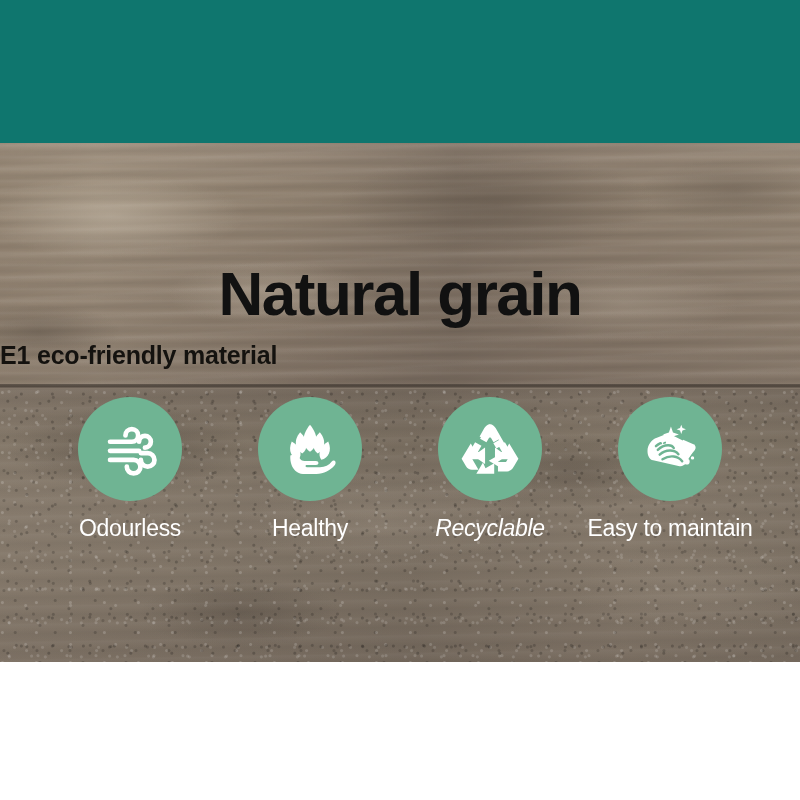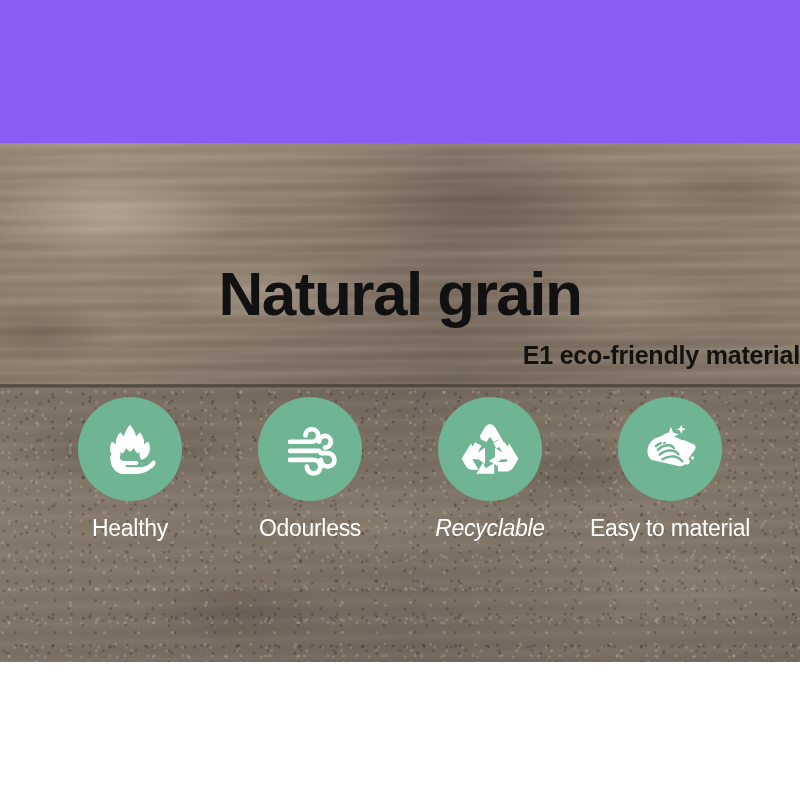--- a/index.html
+++ b/index.html
@@ -11,21 +11,21 @@
     width: 800px;
     height: 800px;
     font-family: "Liberation Sans", sans-serif;
     overflow: hidden;
   }
 
   .canvas {
     position: relative;
     width: 800px;
     height: 636px;
-    background: #8b5cf6;
+    background: #0f766e;
   }
 
   
   .photo {
     position: absolute;
     left: 0;
     top: 143px;
     width: 800px;
     height: 519px;
     overflow: hidden;
@@ -165,21 +165,21 @@
     font-weight: 900;
     letter-spacing: -1.5px;
     color: #111111;
     white-space: nowrap;
   }
   .subhead {
     position: absolute;
     left: 0;
     top: 339px;
     width: 800px;
-    text-align: right;
+    text-align: left;
     font-size: 25px;
     line-height: 32px;
     font-weight: 700;
     letter-spacing: -0.2px;
     color: #14120f;
     white-space: nowrap;
   }
 
   
   .features {
@@ -233,62 +233,62 @@
       <div class="mottle"></div>
       <div class="streaks"></div>
       <div class="speckle"></div>
     </div>
   </div>
 
   <div class="headline" style="color: rgb(17, 17, 17);">Natural grain</div>
   <div class="subhead" style="color: rgb(20, 18, 15);">E1 eco-friendly material</div>
 
   <div class="features">
-
-    <div class="feature">
-      <div class="badge" style="background:#6fb493">
-        <span>
-          <svg width="60" height="60" viewBox="0 0 64 64" fill="#ffffff">
-
-            <path d="M32 6 c5 6 7 12 7 17 c0 5 -3 9 -7 12 c-4 -3 -7 -7 -7 -12 c0 -5 2 -11 7 -17 z"></path>
-
-            <path d="M21.5 14 c4.5 4.2 6.6 8.6 6.9 12.8 c.3 4.2 -1.6 7.7 -4.7 10 c-3.6 -2 -6.1 -5.2 -6.7 -9.3 c-.6 -4.1 .5 -8.8 4.5 -13.5 z"></path>
-
-            <path d="M42.5 14 c4 4.7 5.1 9.4 4.5 13.5 c-.6 4.1 -3.1 7.3 -6.7 9.3 c-3.1 -2.3 -5 -5.8 -4.7 -10 c.3 -4.2 2.4 -8.6 6.9 -12.8 z"></path>
-
-            <path d="M12.5 24 c4.8 2.6 7.6 6 8.8 9.6 c1.2 3.6 .6 7.1 -1.4 9.9 c-3.7 -.9 -6.6 -3.2 -8.1 -6.7 c-1.5 -3.5 -1.5 -7.8 .7 -12.8 z"></path>
-
-            <path d="M51.5 24 c2.2 5 2.2 9.3 .7 12.8 c-1.5 3.5 -4.4 5.8 -8.1 6.7 c-2 -2.8 -2.6 -6.3 -1.4 -9.9 c1.2 -3.6 4 -7 8.8 -9.6 z"></path>
-
-            <path d="M11 39 c4.5 -1.5 8.2 .4 10.4 3.4 c1.1 1.5 2.8 2.4 4.7 2.4 h12.3 c1.6 0 2.6 .9 2.6 2.1 c0 1.2 -1 2.1 -2.6 2.1 H28.6 c-.8 0 -1.4 .5 -1.4 1.2 c0 .7 .6 1.2 1.4 1.2 h14.1 c5.3 0 9.6 -2.2 12.5 -6 c1.3 -1.7 3.5 -1.4 4 .5 c.3 1.2 -.1 2.3 -.9 3.4 C53.5 54.9 46.9 58.6 38.8 58.6 H24.5 c-3.2 0 -5.9 -1.2 -8.2 -3.4 C12.6 51.6 10.6 46 11 39 z"></path>
-          </svg>
-        </span>
-      </div>
-      <div class="feature-label" style="color: rgb(255, 255, 255);">Healthy</div>
-    </div>
 
     <div class="feature">
       <div class="badge" style="background:#6fb493">
         <span>
           <svg width="58" height="58" viewBox="0 0 64 64" fill="none" stroke="#ffffff" stroke-width="5.2" stroke-linecap="round" stroke-linejoin="round">
             <path d="M10 24 H34 a7 7 0 1 0 -7 -7"></path>
             <path d="M10 34 H42"></path>
             <path d="M10 44 H36 a7.5 7.5 0 1 1 -7.5 7.5"></path>
             <path d="M44 44 a7.5 7.5 0 1 0 7.5 -7.5 H44"></path>
             <path d="M42 24 a6.5 6.5 0 1 1 6.5 6.5"></path>
           </svg>
         </span>
       </div>
       <div class="feature-label" style="color: rgb(255, 255, 255);">Odourless</div>
     </div>
 
     <div class="feature">
       <div class="badge" style="background:#6fb493">
         <span>
           <svg width="60" height="60" viewBox="0 0 64 64" fill="#ffffff">
+
+            <path d="M32 6 c5 6 7 12 7 17 c0 5 -3 9 -7 12 c-4 -3 -7 -7 -7 -12 c0 -5 2 -11 7 -17 z"></path>
+
+            <path d="M21.5 14 c4.5 4.2 6.6 8.6 6.9 12.8 c.3 4.2 -1.6 7.7 -4.7 10 c-3.6 -2 -6.1 -5.2 -6.7 -9.3 c-.6 -4.1 .5 -8.8 4.5 -13.5 z"></path>
+
+            <path d="M42.5 14 c4 4.7 5.1 9.4 4.5 13.5 c-.6 4.1 -3.1 7.3 -6.7 9.3 c-3.1 -2.3 -5 -5.8 -4.7 -10 c.3 -4.2 2.4 -8.6 6.9 -12.8 z"></path>
+
+            <path d="M12.5 24 c4.8 2.6 7.6 6 8.8 9.6 c1.2 3.6 .6 7.1 -1.4 9.9 c-3.7 -.9 -6.6 -3.2 -8.1 -6.7 c-1.5 -3.5 -1.5 -7.8 .7 -12.8 z"></path>
+
+            <path d="M51.5 24 c2.2 5 2.2 9.3 .7 12.8 c-1.5 3.5 -4.4 5.8 -8.1 6.7 c-2 -2.8 -2.6 -6.3 -1.4 -9.9 c1.2 -3.6 4 -7 8.8 -9.6 z"></path>
+
+            <path d="M11 39 c4.5 -1.5 8.2 .4 10.4 3.4 c1.1 1.5 2.8 2.4 4.7 2.4 h12.3 c1.6 0 2.6 .9 2.6 2.1 c0 1.2 -1 2.1 -2.6 2.1 H28.6 c-.8 0 -1.4 .5 -1.4 1.2 c0 .7 .6 1.2 1.4 1.2 h14.1 c5.3 0 9.6 -2.2 12.5 -6 c1.3 -1.7 3.5 -1.4 4 .5 c.3 1.2 -.1 2.3 -.9 3.4 C53.5 54.9 46.9 58.6 38.8 58.6 H24.5 c-3.2 0 -5.9 -1.2 -8.2 -3.4 C12.6 51.6 10.6 46 11 39 z"></path>
+          </svg>
+        </span>
+      </div>
+      <div class="feature-label" style="color: rgb(255, 255, 255);">Healthy</div>
+    </div>
+
+    <div class="feature">
+      <div class="badge" style="background:#6fb493">
+        <span>
+          <svg width="60" height="60" viewBox="0 0 64 64" fill="#ffffff">
             <g>
 
               <path d="M32 5.5 L41.6 22.3 L35.6 25.8 L38.9 31.5 L47.6 26.4 L38 9.7 C36.7 7.4 34.6 5.5 32 5.5 z"></path>
               <path d="M32 5.5 C29.4 5.5 27.3 7.4 26 9.7 L20.9 18.6 L27 22.1 L32 13.4 L32 5.5 z"></path>
 
               <path d="M56.6 48.3 L47 48.3 L47 41.4 L37.2 47.1 L47 52.8 L47 58.4 L56.8 58.4 C59.4 58.4 61.8 56.9 63 54.6 C63.6 53.5 62.9 52.2 61.7 52.2 z" transform="translate(-6.5,-2.5)"></path>
               <path d="M52.5 26 L45.4 38.3 L51.4 41.8 L44.3 54.1 L51.3 54.1 C53.9 54.1 56.3 52.7 57.6 50.4 L62.3 42.3 L52.5 26 z"></path>
 
               <path d="M11.5 26 L1.7 42.3 L6.4 50.4 C7.7 52.7 10.1 54.1 12.7 54.1 L19.7 54.1 L12.6 41.8 L18.6 38.3 L11.5 26 z"></path>
               <path d="M24.5 46.5 L17.4 58.4 L36.5 58.4 L36.5 47.2 L27.2 52.6 L24.5 46.5 z"></path>
@@ -327,17 +327,17 @@
 
             <circle cx="50" cy="45.5" r="3"></circle>
             <circle cx="56" cy="41.5" r="1.8"></circle>
 
             <path d="M33 8 L35.2 14.3 L41.5 16.5 L35.2 18.7 L33 25 L30.8 18.7 L24.5 16.5 L30.8 14.3 z"></path>
             <path d="M44 6 L45.3 9.7 L49 11 L45.3 12.3 L44 16 L42.7 12.3 L39 11 L42.7 9.7 z"></path>
             <path d="M24 20 L25 22.8 L27.8 23.8 L25 24.8 L24 27.6 L23 24.8 L20.2 23.8 L23 22.8 z"></path>
           </svg>
         </span>
       </div>
-      <div class="feature-label" style="color: rgb(255, 255, 255);">Easy to material</div>
+      <div class="feature-label" style="color: rgb(255, 255, 255);">Easy to maintain</div>
     </div>
 
   </div>
 </div>
 
 </body></html>

